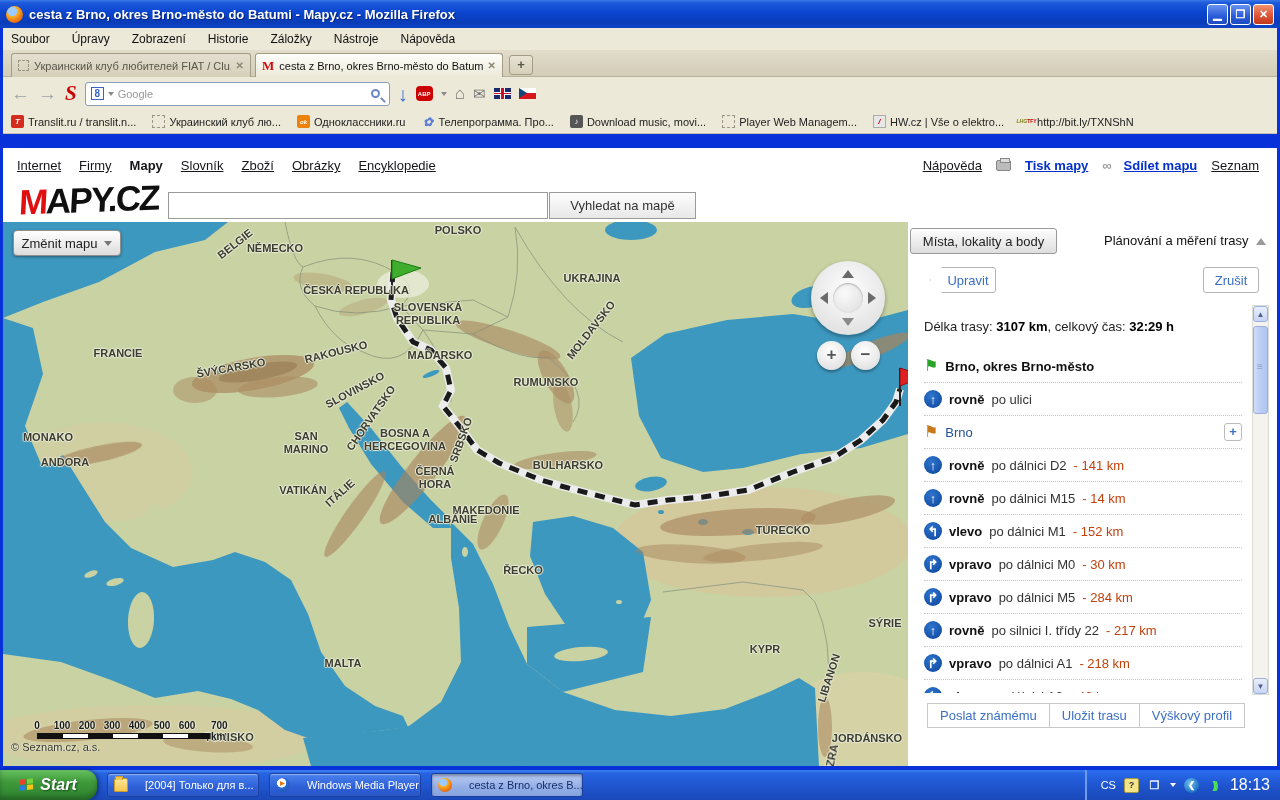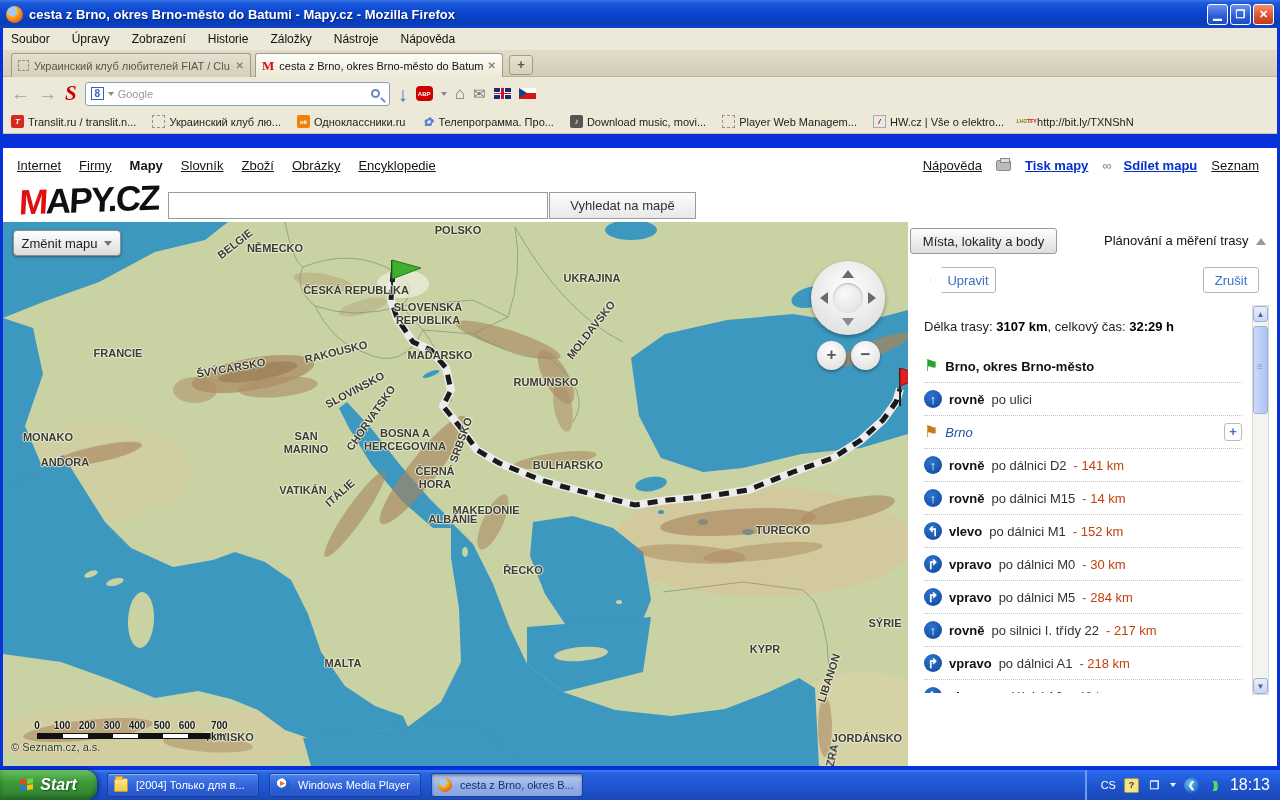--- a/index.html
+++ b/index.html
@@ -156,21 +156,21 @@
   #summary b { color:#000; }
   #steps { position:absolute; left:16px; top:128px; width:318px; }
   .srow { height:33px; display:flex; align-items:center; gap:7px; border-bottom:1px dotted #c3c3c3; font-size:13px; color:#333; position:relative;}
   .srow .b { font-weight:bold; color:#111; }
   .srow .dist { color:#c2410c; }
   .cicon { width:18px; height:18px; border-radius:50%; background:radial-gradient(circle at 40% 32%,#2f74cc,#1450a8 75%);
     color:#fff; display:flex; align-items:center; justify-content:center; font-size:13px; font-weight:bold; flex:0 0 auto; }
   .flag { font-size:16px; line-height:1; flex:0 0 auto; }
   .flag.start { color:#28a428; } .flag.via { color:#c8791c; }
   .srow.start .b0 { font-weight:bold; color:#111; font-size:13px; }
-  .srow.via span.vname { color:#24509e;font-style:italic; }
+  .srow.via span.vname { color:#24509e; }
   .plusbtn { position:absolute; right:0; top:7px; width:18px; height:18px; border:1px solid #bbb; border-radius:3px;
     color:#3b6fc4; font-weight:bold; font-size:13px; text-align:center; line-height:16px; background:#fff; }
   #clip-row { height:13px; overflow:hidden; }
   #pfooter { position:absolute; left:20px; top:481px; display:flex; }
   #pfooter div { border:1px solid #c8c8c8; background:#fff; color:#3b6fc4; font-size:13px; padding:4px 12px; margin-left:-1px; }
   
   #pscroll { position:absolute; left:344px; top:83px; width:17px; height:390px; background:#f4f3ee; border:1px solid #dcdcd4; }
   .sc-btn { position:absolute; left:0; width:15px; height:16px; border-radius:3px; border:1px solid #9cb0d8;
     background:linear-gradient(180deg,#e9eefb,#c7d5f5); color:#4d6185; font-size:8px; text-align:center; line-height:15px; }
   .sc-up { top:0; } .sc-down { bottom:0; }
@@ -183,21 +183,21 @@
     background:linear-gradient(180deg,#3a80f2 0%,#2663e0 12%,#1f55cf 55%,#1a48b8 100%); display:flex; align-items:center; }
   #startbtn { width:97px; height:30px; border-radius:0 12px 12px 0;
     background:linear-gradient(180deg,#66c060 0%,#3f9a3a 40%,#2f8430 90%); box-shadow:inset 0 -3px 5px rgba(0,0,0,.25), 2px 0 4px rgba(0,0,0,.4);
     display:flex; align-items:center; justify-content:center; gap:6px;
     color:#fff; font-style:italic; font-weight:bold; font-size:16px; text-shadow:1px 1px 2px #14501a; }
   .winflag { width:14px; height:13px; display:grid; grid-template-columns:6px 6px; grid-template-rows:5px 5px; gap:1px; transform:skewY(-6deg);}
   .winflag i:nth-child(1){background:#e8442c;} .winflag i:nth-child(2){background:#7ad13a;}
   .winflag i:nth-child(3){background:#2a7ae0;} .winflag i:nth-child(4){background:#f8c612;}
   .task { width:152px; height:24px; margin-left:10px; border-radius:3px; border:1px solid #1b3f9e;
     background:linear-gradient(180deg,#4a82ee,#2d5fd6 60%,#2a57c8); color:#fff; font-size:11px;
-    display:flex; align-items:center; gap:8px; padding:0 6px; white-space:nowrap; overflow:hidden;
+    display:flex; align-items:center; gap:17px; padding:0 6px; white-space:nowrap; overflow:hidden;
     box-shadow:inset 0 1px 1px rgba(255,255,255,.4); }
   .task.active { background:linear-gradient(180deg,#b9cdf2,#93aee6 60%,#88a4e0); color:#16306e;
     box-shadow:inset 0 2px 3px rgba(0,0,30,.35); }
   .tico { width:14px; height:14px; flex:0 0 auto; }
   .tico.folder { background:linear-gradient(180deg,#ffe79a,#f4c64e); border:1px solid #c89b28; border-radius:2px 2px 1px 1px; position:relative;}
   .tico.folder::before{ content:""; position:absolute; top:-3px; left:0; width:6px; height:3px; background:#f4c64e; border:1px solid #c89b28; border-bottom:none;}
   .tico.wmp { border-radius:50%; background:radial-gradient(circle at 40% 35%, #fff 0 35%, #2b6cd8 40%, #174a9e); position:relative;}
   .tico.wmp::before{ content:"▸"; position:absolute; left:4px; top:-1px; color:#e87414; font-size:10px;}
   .tico.ff { border-radius:50%; background:radial-gradient(circle at 38% 32%, #9ecbff 0 28%, #f7b32a 32%, #ef7d15 60%, #cf520a 95%);}
   #tray { margin-left:auto; height:30px; display:flex; align-items:center; gap:8px; padding:0 10px 0 14px;
@@ -567,20 +567,25 @@
     <div id="clip-row">
       <div class="srow">
         <span class="cicon">↰</span>
         <span class="b">vlevo</span>
           <span>po dálnici A3</span>
           <span class="dist">- 43 km</span>
       </div>
     </div>
   </div>
 
+  <div id="pfooter">
+    <div>Poslat známému</div>
+    <div>Uložit trasu</div>
+    <div>Výškový profil</div>
+  </div>
 
   <div id="pscroll">
     <div class="sc-btn sc-up">▲</div>
     <div id="sc-thumb"></div>
     <div class="sc-btn sc-down">▼</div>
   </div>
 </div>
 
 <div id="taskbar">
   <div id="startbtn">

